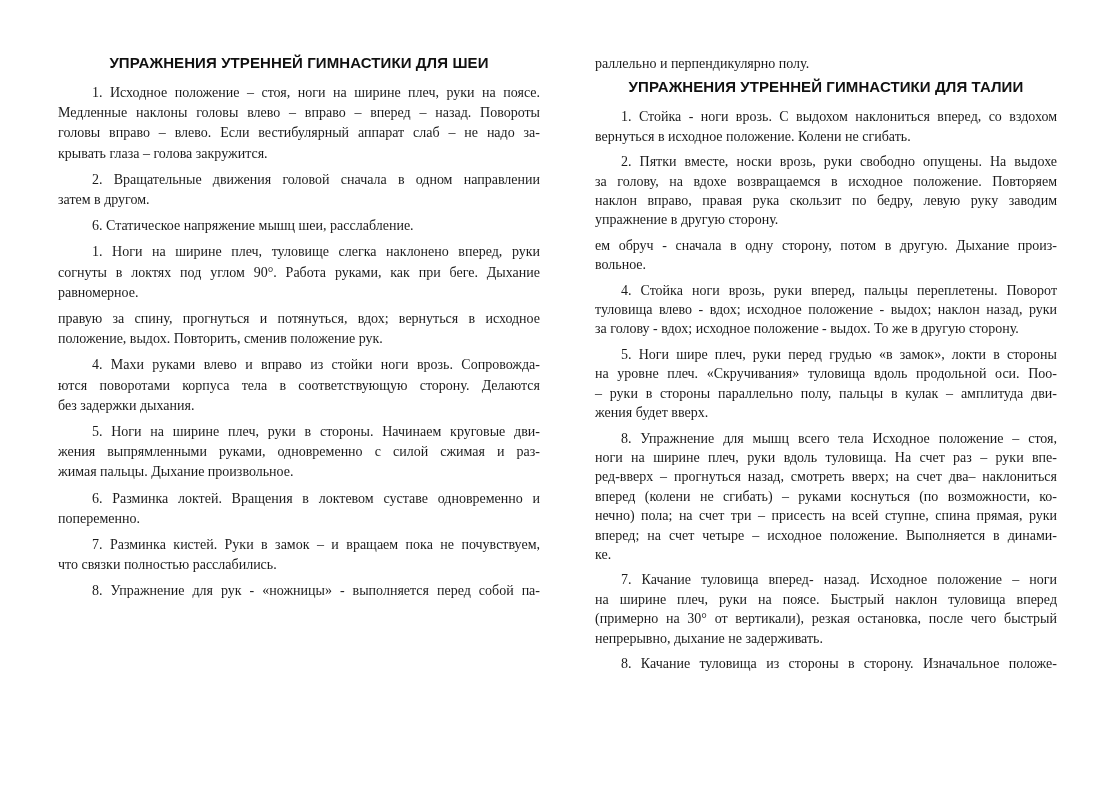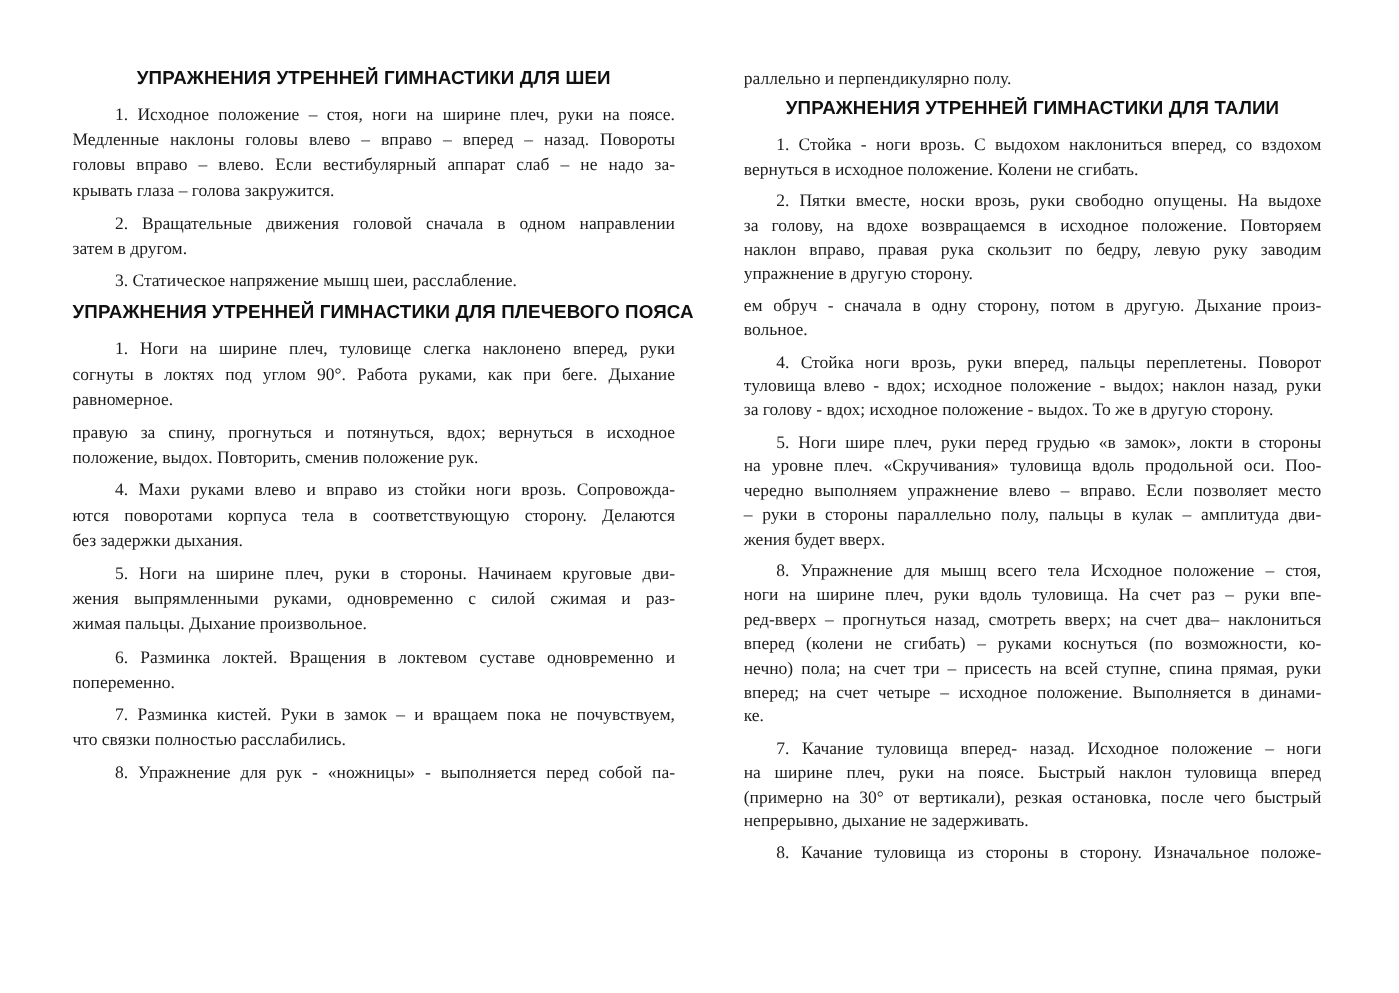--- a/index.html
+++ b/index.html
@@ -68,23 +68,22 @@
         <div class="line first">1. Исходное положение – стоя, ноги на ширине плеч, руки на поясе.</div>
         <div class="line">Медленные наклоны головы влево – вправо – вперед – назад. Повороты</div>
         <div class="line">головы вправо – влево. Если вестибулярный аппарат слаб – не надо за-</div>
         <div class="line lastline">крывать глаза – голова закружится.</div>
       </div>
       <div class="para">
         <div class="line first">2. Вращательные движения головой сначала в одном направлении</div>
         <div class="line lastline">затем в другом.</div>
       </div>
       <div class="para">
-        <div class="line first lastline">3. Статическое напряжение мышц шеи, расслабление.</div>
+        <div class="line first lastline">6. Статическое напряжение мышц шеи, расслабление.</div>
       </div>
-      <div class="heading">УПРАЖНЕНИЯ УТРЕННЕЙ ГИМНАСТИКИ ДЛЯ ПЛЕЧЕВОГО ПОЯСА</div>
       <div class="para">
         <div class="line first">1. Ноги на ширине плеч, туловище слегка наклонено вперед, руки</div>
         <div class="line">согнуты в локтях под углом 90°. Работа руками, как при беге. Дыхание</div>
         <div class="line lastline">равномерное.</div>
       </div>
       <div class="para">
         <div class="line">правую за спину, прогнуться и потянуться, вдох; вернуться в исходное</div>
         <div class="line lastline">положение, выдох. Повторить, сменив положение рук.</div>
       </div>
       <div class="para">
@@ -129,21 +128,20 @@
         <div class="line lastline">вольное.</div>
       </div>
       <div class="para">
         <div class="line first">4. Стойка ноги врозь, руки вперед, пальцы переплетены. Поворот</div>
         <div class="line">туловища влево - вдох; исходное положение - выдох; наклон назад, руки</div>
         <div class="line lastline">за голову - вдох; исходное положение - выдох. То же в другую сторону.</div>
       </div>
       <div class="para">
         <div class="line first">5. Ноги шире плеч, руки перед грудью «в замок», локти в стороны</div>
         <div class="line">на уровне плеч. «Скручивания» туловища вдоль продольной оси. Поо-</div>
-        <div class="line">чередно выполняем упражнение влево – вправо. Если позволяет место</div>
         <div class="line">– руки в стороны параллельно полу, пальцы в кулак – амплитуда дви-</div>
         <div class="line lastline">жения будет вверх.</div>
       </div>
       <div class="para">
         <div class="line first">8. Упражнение для мышц всего тела Исходное положение – стоя,</div>
         <div class="line">ноги на ширине плеч, руки вдоль туловища. На счет раз – руки впе-</div>
         <div class="line">ред-вверх – прогнуться назад, смотреть вверх; на счет два– наклониться</div>
         <div class="line">вперед (колени не сгибать) – руками коснуться (по возможности, ко-</div>
         <div class="line">нечно) пола; на счет три – присесть на всей ступне, спина прямая, руки</div>
         <div class="line">вперед; на счет четыре – исходное положение. Выполняется в динами-</div>

